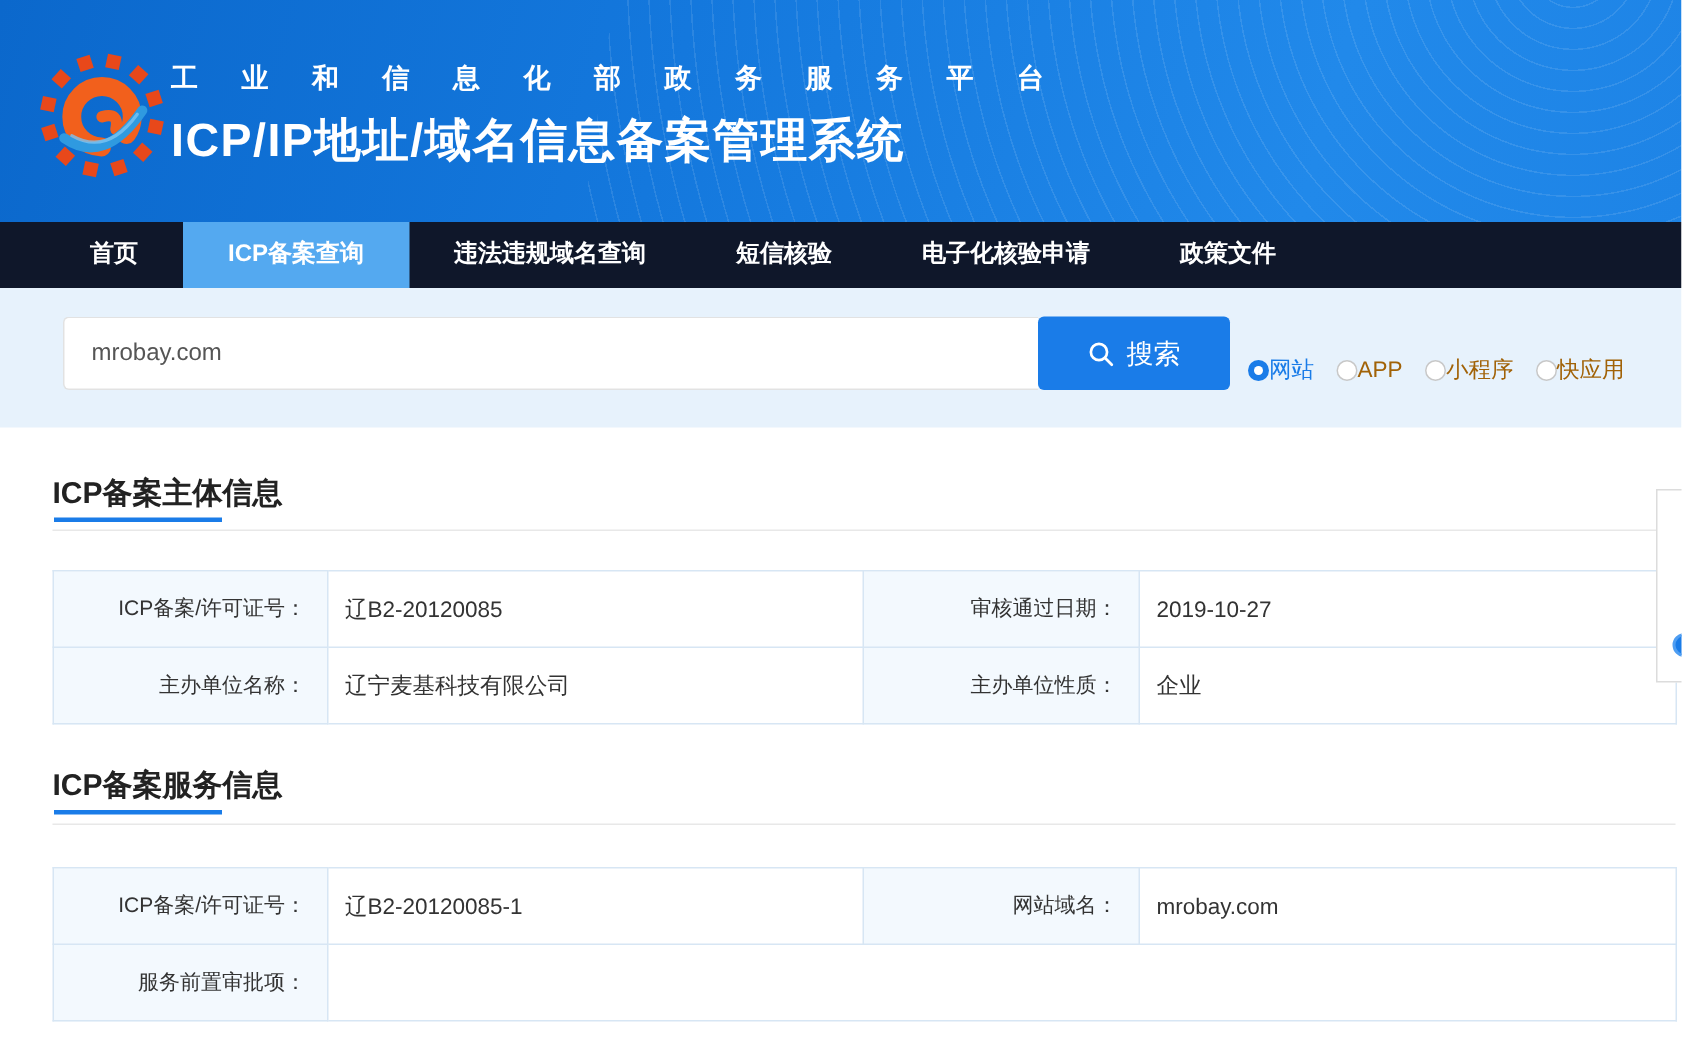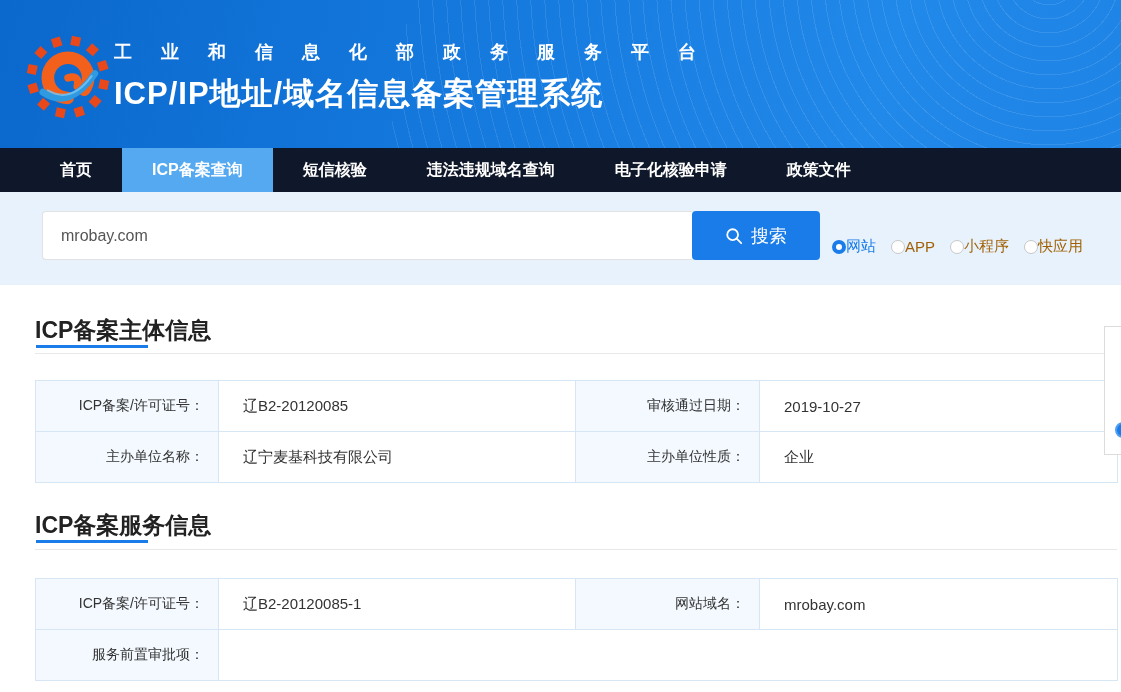--- a/index.html
+++ b/index.html
@@ -58,21 +58,21 @@
   }
   .radio.selected .circle{
     border:none;background:#1a7ce8;position:relative;
   }
   .radio.selected .circle::after{
     content:"";position:absolute;left:4px;top:4px;width:6px;height:6px;border-radius:50%;background:#fff;
   }
   .radio .rlabel{font-size:15px;color:#a16207;}
   .radio.selected .rlabel{color:#1a7ce8;}
   
-  .sec-title{position:absolute;left:35px;font-size:23px;font-weight:bold;color:#222;text-align:right;}
+  .sec-title{position:absolute;left:35px;font-size:20px;font-weight:bold;color:#222;text-align:right;}
   .sec-title.t1{top:315px;}
   .sec-title.t2{top:510px;}
   .title-underline{position:absolute;left:36px;width:112px;height:3px;background:#1a7ce8;}
   .title-underline.u1{top:345px;}
   .title-underline.u2{top:540px;}
   .rule{position:absolute;left:35px;width:1082px;height:1px;background:#e8e8e8;}
   .rule.r1{top:353px;}
   .rule.r2{top:549px;}
   
   table.info{
@@ -80,21 +80,21 @@
   }
   table.info.tb1{top:380px;}
   table.info.tb2{top:578px;}
   table.info td{
     border:1px solid #d7e6f4;height:48px;vertical-align:middle;margin-top:31px;
   }
   td.lab{
     background:#f3f9fe;text-align:right;padding-right:14px;font-size:14px;color:#333;
   }
   td.val{
-    background:#fff;padding-left:24px;font-size:15px;color:#333;
+    background:#fff;padding-left:11px;font-size:15px;color:#333;
   }
   
   .float-widget{
     position:absolute;left:1104px;top:326px;width:40px;height:129px;
     background:#fff;border:1px solid #dcdcdc;box-sizing:border-box;cursor:pointer;
   }
   .float-widget .svc{
     position:absolute;left:10px;top:95px;width:16px;height:16px;border-radius:50%;
     background:#1a7ce8;border:2px solid #4f9ef2;box-sizing:border-box;
   }
@@ -128,22 +128,22 @@
   </svg>
   <div class="banner-text">
     <div class="subtitle">工业和信息化部政务服务平台</div>
     <div class="main-title">ICP/IP地址/域名信息备案管理系统</div>
   </div>
 </div>
 
 <div class="nav">
   <div class="nav-item">首页</div>
   <div class="nav-item active">ICP备案查询</div>
+  <div class="nav-item">违法违规域名查询</div>
   <div class="nav-item">短信核验</div>
-  <div class="nav-item">违法违规域名查询</div>
   <div class="nav-item">电子化核验申请</div>
   <div class="nav-item">政策文件</div>
 </div>
 
 <div class="search-bar">
   <input class="search-input" type="text" readonly="" value="mrobay.com" style="">
   <button class="search-btn">
     <svg width="18" height="18" viewBox="0 0 20 20">
       <circle cx="8.5" cy="8.5" r="6" fill="none" stroke="#fff" stroke-width="2"></circle>
       <line x1="13" y1="13" x2="18" y2="18" stroke="#fff" stroke-width="2" stroke-linecap="round"></line>

